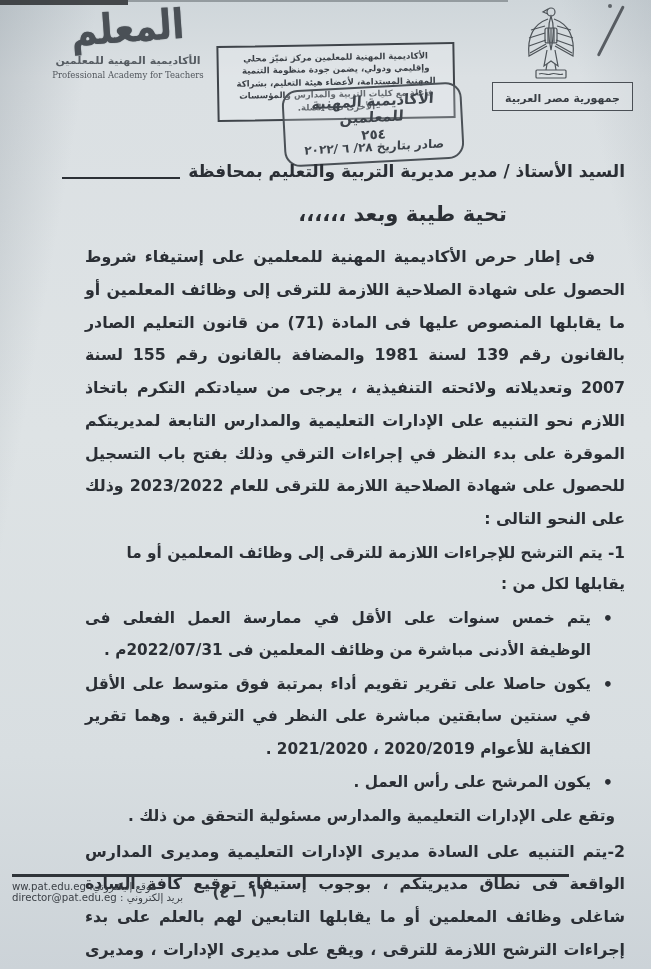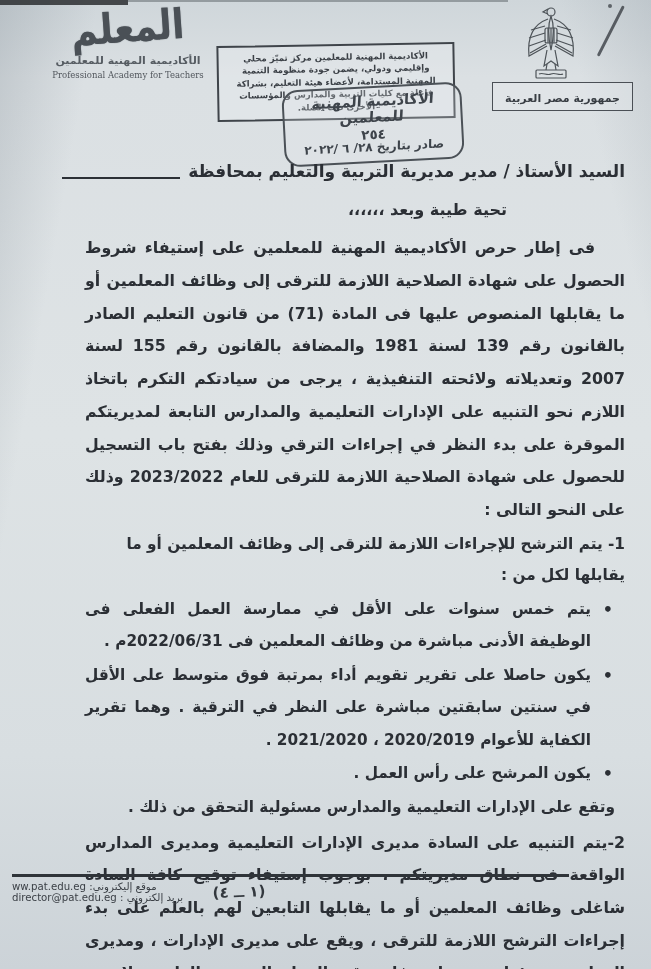--- a/index.html
+++ b/index.html
@@ -49,21 +49,21 @@
   .stamp-l1 { font-size:14.5px; font-weight:700; letter-spacing:0; transform:skewX(-6deg); }
   .stamp-num { font-size:13.5px; font-weight:700; margin-top:1px; }
   .stamp-l2 { font-size:12px; font-weight:700; transform:skewX(-4deg); margin-top:-2px; }
 
   
   .body-text { position:absolute; top:156px; right:26px; left:85px; direction:rtl;
                color:#2b2f35; font-weight:700; }
   .salutation { font-size:17px; line-height:1.8; white-space:nowrap; }
   .blank-line { display:inline-block; width:118px; border-bottom:2.5px solid #2b2f35;
                 vertical-align:middle; margin:0 8px 0 0; height:14px; }
-  .greeting { font-size:16px; margin:9px 118px 0 0; line-height:1.8; }
+  .greeting { font-size:21px; margin:9px 118px 0 0; line-height:1.8; }
   .para { font-size:15.8px; line-height:2.07; text-align:justify; text-align-last:right; }
   .para1 { margin-top:8px; text-indent:30px; }
   .item-heading { font-size:15.3px; line-height:2.07; margin-top:2px; }
   ul.bullets { list-style:none; padding:0 28px 0 0; margin:0; }
   ul.bullets li { position:relative; font-size:15.3px; line-height:2.12; text-align:justify;
                   text-align-last:right; padding-right:6px; margin-top:1px; }
   ul.bullets li::before { content:"•"; position:absolute; right:-16px; top:0; font-size:16px; }
   .note { font-size:15.3px; line-height:2.1; margin:2px 10px 0 0; }
   .para2 { margin-top:3px; }
 
@@ -132,21 +132,21 @@
   </div>
 
   <div class="body-text">
     <div class="salutation">
       <span>السيد الأستاذ / مدير مديرية التربية والتعليم بمحافظة</span><span class="blank-line"></span>
     </div>
     <div class="greeting">تحية طيبة وبعد ،،،،،،</div>
     <p class="para para1">فى إطار حرص الأكاديمية المهنية للمعلمين على إستيفاء شروط الحصول على شهادة الصلاحية اللازمة للترقى إلى وظائف المعلمين أو ما يقابلها المنصوص عليها فى المادة (71) من قانون التعليم الصادر بالقانون رقم 139 لسنة 1981 والمضافة بالقانون رقم 155 لسنة 2007 وتعديلاته ولائحته التنفيذية ، يرجى من سيادتكم التكرم باتخاذ اللازم نحو التنبيه على الإدارات التعليمية والمدارس التابعة لمديريتكم الموقرة على بدء النظر في إجراءات الترقي وذلك بفتح باب التسجيل للحصول على شهادة الصلاحية اللازمة للترقى للعام 2023/2022 وذلك على النحو التالى :</p>
     <div class="item-heading">1- يتم الترشح للإجراءات اللازمة للترقى إلى وظائف المعلمين أو ما يقابلها لكل من :</div>
     <ul class="bullets">
-      <li>يتم خمس سنوات على الأقل في ممارسة العمل الفعلى فى الوظيفة الأدنى مباشرة من وظائف المعلمين فى 2022/06/31م .</li>
+      <li>يتم خمس سنوات على الأقل في ممارسة العمل الفعلى فى الوظيفة الأدنى مباشرة من وظائف المعلمين فى 2022/07/31م .</li>
       <li>يكون حاصلا على تقرير تقويم أداء بمرتبة فوق متوسط على الأقل في سنتين سابقتين مباشرة على النظر في الترقية . وهما تقرير الكفاية للأعوام 2020/2019 ، 2021/2020 .</li>
       <li>يكون المرشح على رأس العمل .</li>
     </ul>
     <div class="note">وتقع على الإدارات التعليمية والمدارس مسئولية التحقق من ذلك .</div>
     <p class="para para2">2-يتم التنبيه على السادة مديرى الإدارات التعليمية ومديرى المدارس الواقعة فى نطاق مديريتكم ، بوجوب إستيفاء توقيع كافة السادة شاغلى وظائف المعلمين أو ما يقابلها التابعين لهم بالعلم على بدء إجراءات الترشح اللازمة للترقى ، ويقع على مديرى الإدارات ، ومديرى المدارس مسئولية عدم إستيفاء توقيع المعلم المرشح بالعلم ، ولا يعتد بأى طلب يقدم للترشح للترقى بعد المواعيد المحددة بكتابنا هذا .</p>
   </div>
 
   <div class="footer">
     <div class="footer-rule"></div>
     <div class="footer-row">

